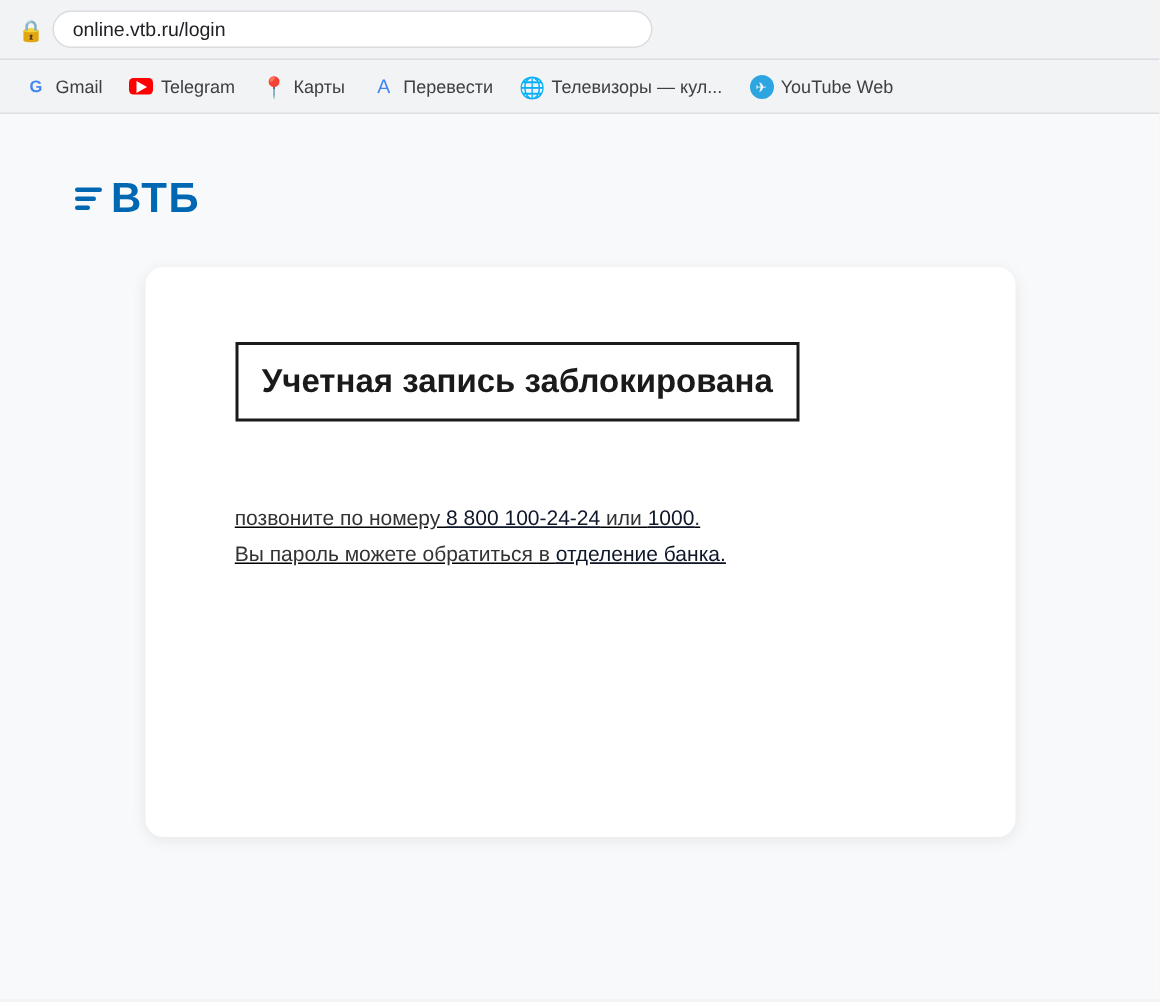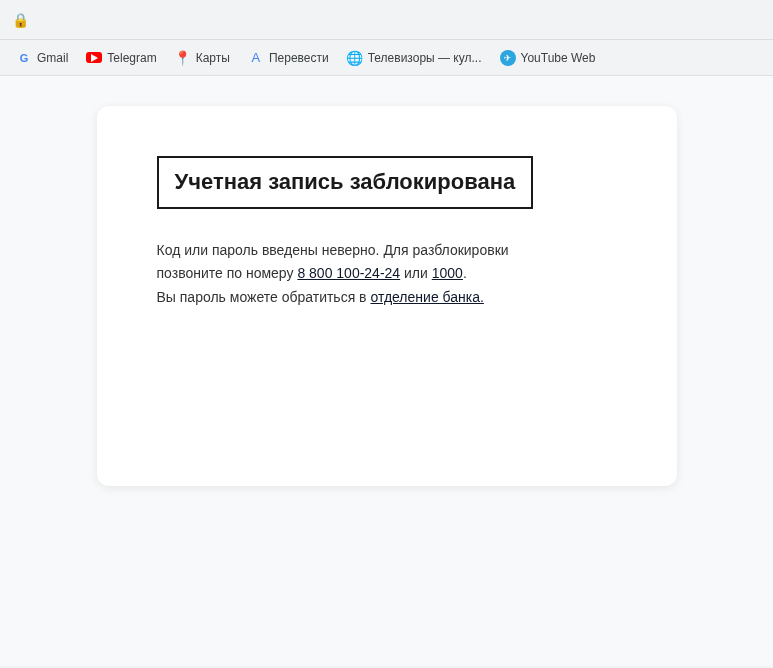--- a/index.html
+++ b/index.html
@@ -180,20 +180,21 @@
       padding: 50px 60px 40px 60px;
       box-shadow: 0 2px 10px rgba(0,0,0,0.08);
       min-height: 380px;
       display: flex;
       flex-direction: column;
       justify-content: space-between;
     }
 
     .card-top {
       flex: 1;
+      text-decoration: underline;
     }
 
     .card-title {
       font-size: 22px;
       font-weight: bold;
       color: #1a1a1a;
       border: 2px solid #1a1a1a;
       padding: 10px 16px;
       display: inline-block;
       margin-bottom: 30px;
@@ -226,20 +227,21 @@
       font-weight: 500;
       cursor: pointer;
     }
   </style>
 </head>
 <body>
 
 <div class="browser-chrome">
   <div class="address-bar">
     <span class="lock-icon">🔒</span>
+    <div class="url-text">online.vtb.ru/login</div>
   </div>
 
   <div class="bookmarks-bar">
 
     <div class="bookmark-item">
       <div class="bookmark-favicon">
         <span class="gmail-icon">G</span>
       </div>
       <span>Gmail</span>
     </div>
@@ -278,30 +280,40 @@
       <div class="bookmark-favicon">
         <div class="telegram-icon">✈</div>
       </div>
       <span>YouTube Web</span>
     </div>
   </div>
 </div>
 
 <div class="page-content">
 
+  <div class="vtb-logo-area">
+    <div class="vtb-logo">
+      <div class="vtb-icon">
+        <div class="vtb-line vtb-line-1"></div>
+        <div class="vtb-line vtb-line-2"></div>
+        <div class="vtb-line vtb-line-3"></div>
+      </div>
+      <span class="vtb-text">ВТБ</span>
+    </div>
+  </div>
 
   <div class="main-card">
     <div class="card-top">
 
       
       <div class="card-title">Учетная запись заблокирована</div>
 
       
       <div class="card-body">
-        <span>Код или пароль введены неверно. Для разблокировки</span><br>
+        <br>
         <span>позвоните по номеру </span><a href="#">8 800 100-24-24</a><span> или </span><a href="#">1000</a>.<br>
         <span>Вы пароль можете обратиться в </span><a href="#">отделение банка.</a>
       </div>
     </div>
 
   </div>
 
 </div>
 
 </body></html>

